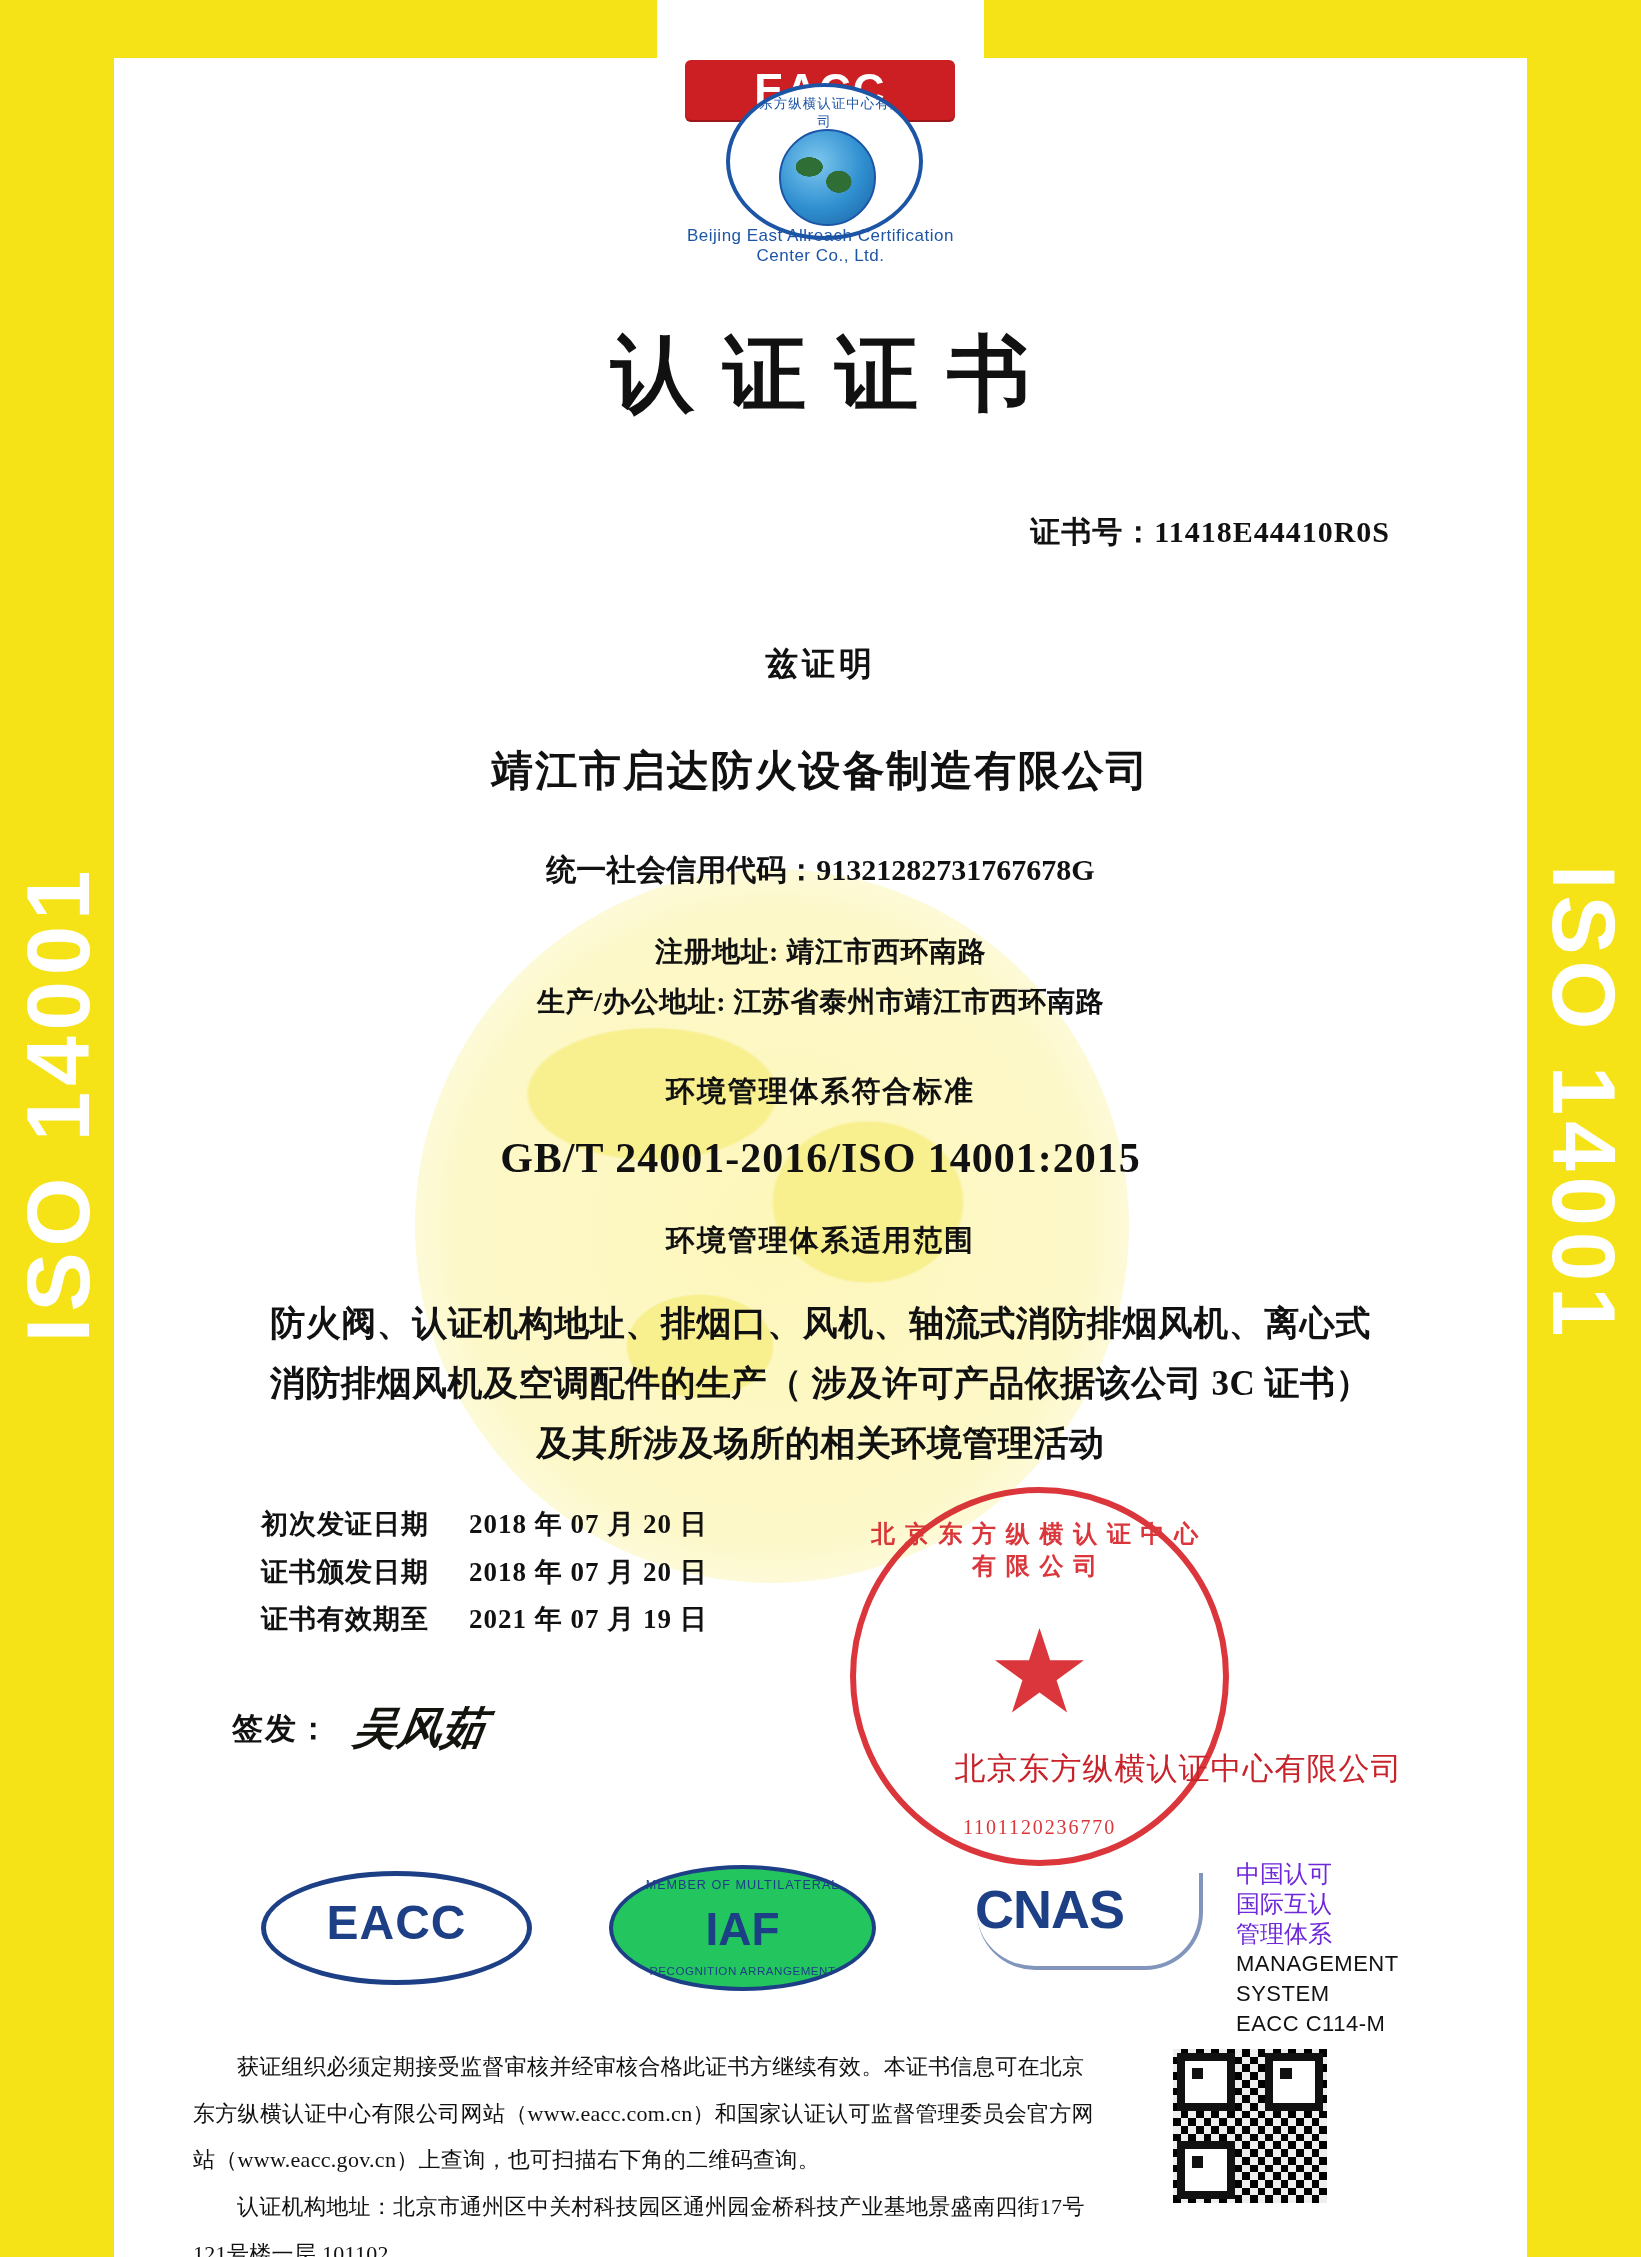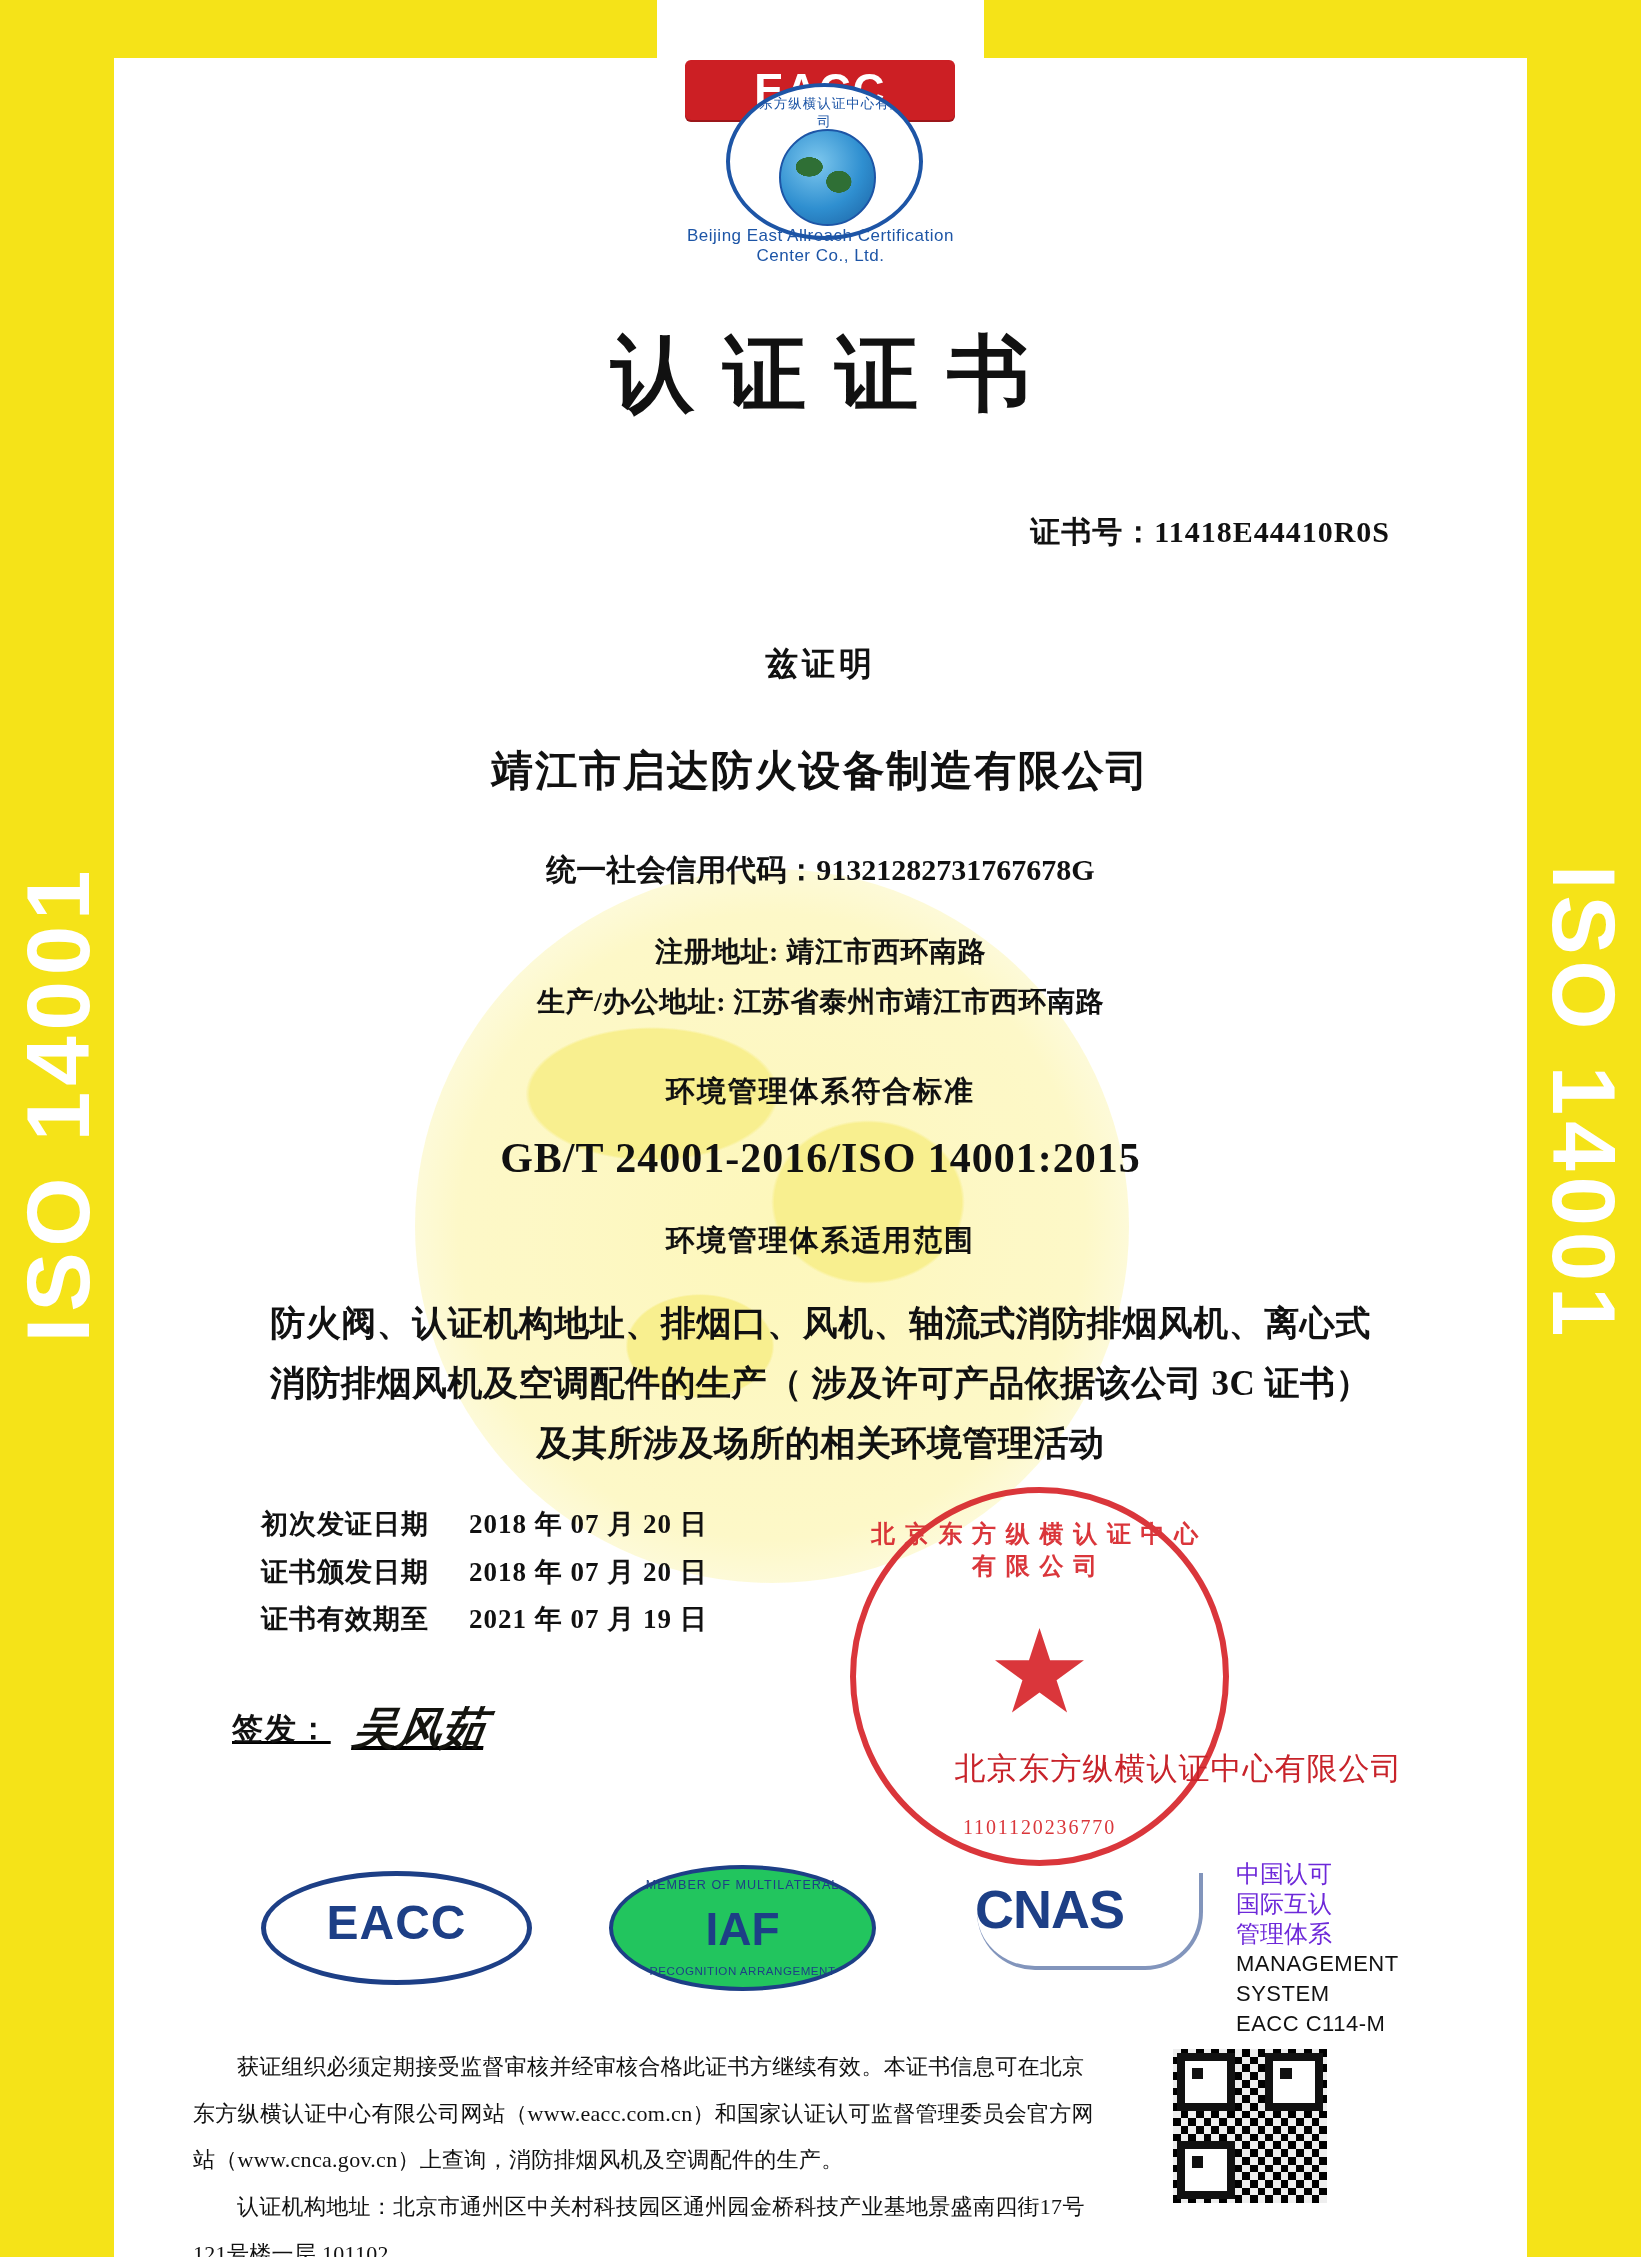--- a/index.html
+++ b/index.html
@@ -314,21 +314,20 @@
     color: #111111;
     letter-spacing: 1px;
   }
 
   .sign-row {
     position: absolute;
     left: 232px;
     top: 1699px;
     display: flex;
     align-items: center;
-    text-decoration: underline;
   }
   .sign-label {
     font-size: 31px;
     font-weight: bold;
     color: #111111;
     letter-spacing: 1.9px;
   }
   .sign-name {
     margin-left: 23px;
     font-family: "DejaVu Serif", serif;
@@ -631,21 +630,21 @@
         <div class="cn">国际互认</div>
         <div class="cn">管理体系</div>
         <div class="en">MANAGEMENT SYSTEM</div>
         <div class="en">EACC C114-M</div>
       </div>
     </div>
 
     <div class="footer">
       <p class="indent">获证组织必须定期接受监督审核并经审核合格此证书方继续有效。本证书信息可在北京</p>
       <p>东方纵横认证中心有限公司网站（www.eacc.com.cn）和国家认证认可监督管理委员会官方网</p>
-      <p>站（www.cnca.gov.cn）上查询，消防排烟风机及空调配件的生产。</p>
+      <p>站（www.eacc.gov.cn）上查询，也可扫描右下角的二维码查询。</p>
       <p class="indent">认证机构地址：北京市通州区中关村科技园区通州园金桥科技产业基地景盛南四街17号</p>
       <p>121号楼一层 101102</p>
     </div>
 
     <div class="qr">
       <div class="eye tl"></div>
       <div class="eye tr"></div>
       <div class="eye bl"></div>
     </div>
 

